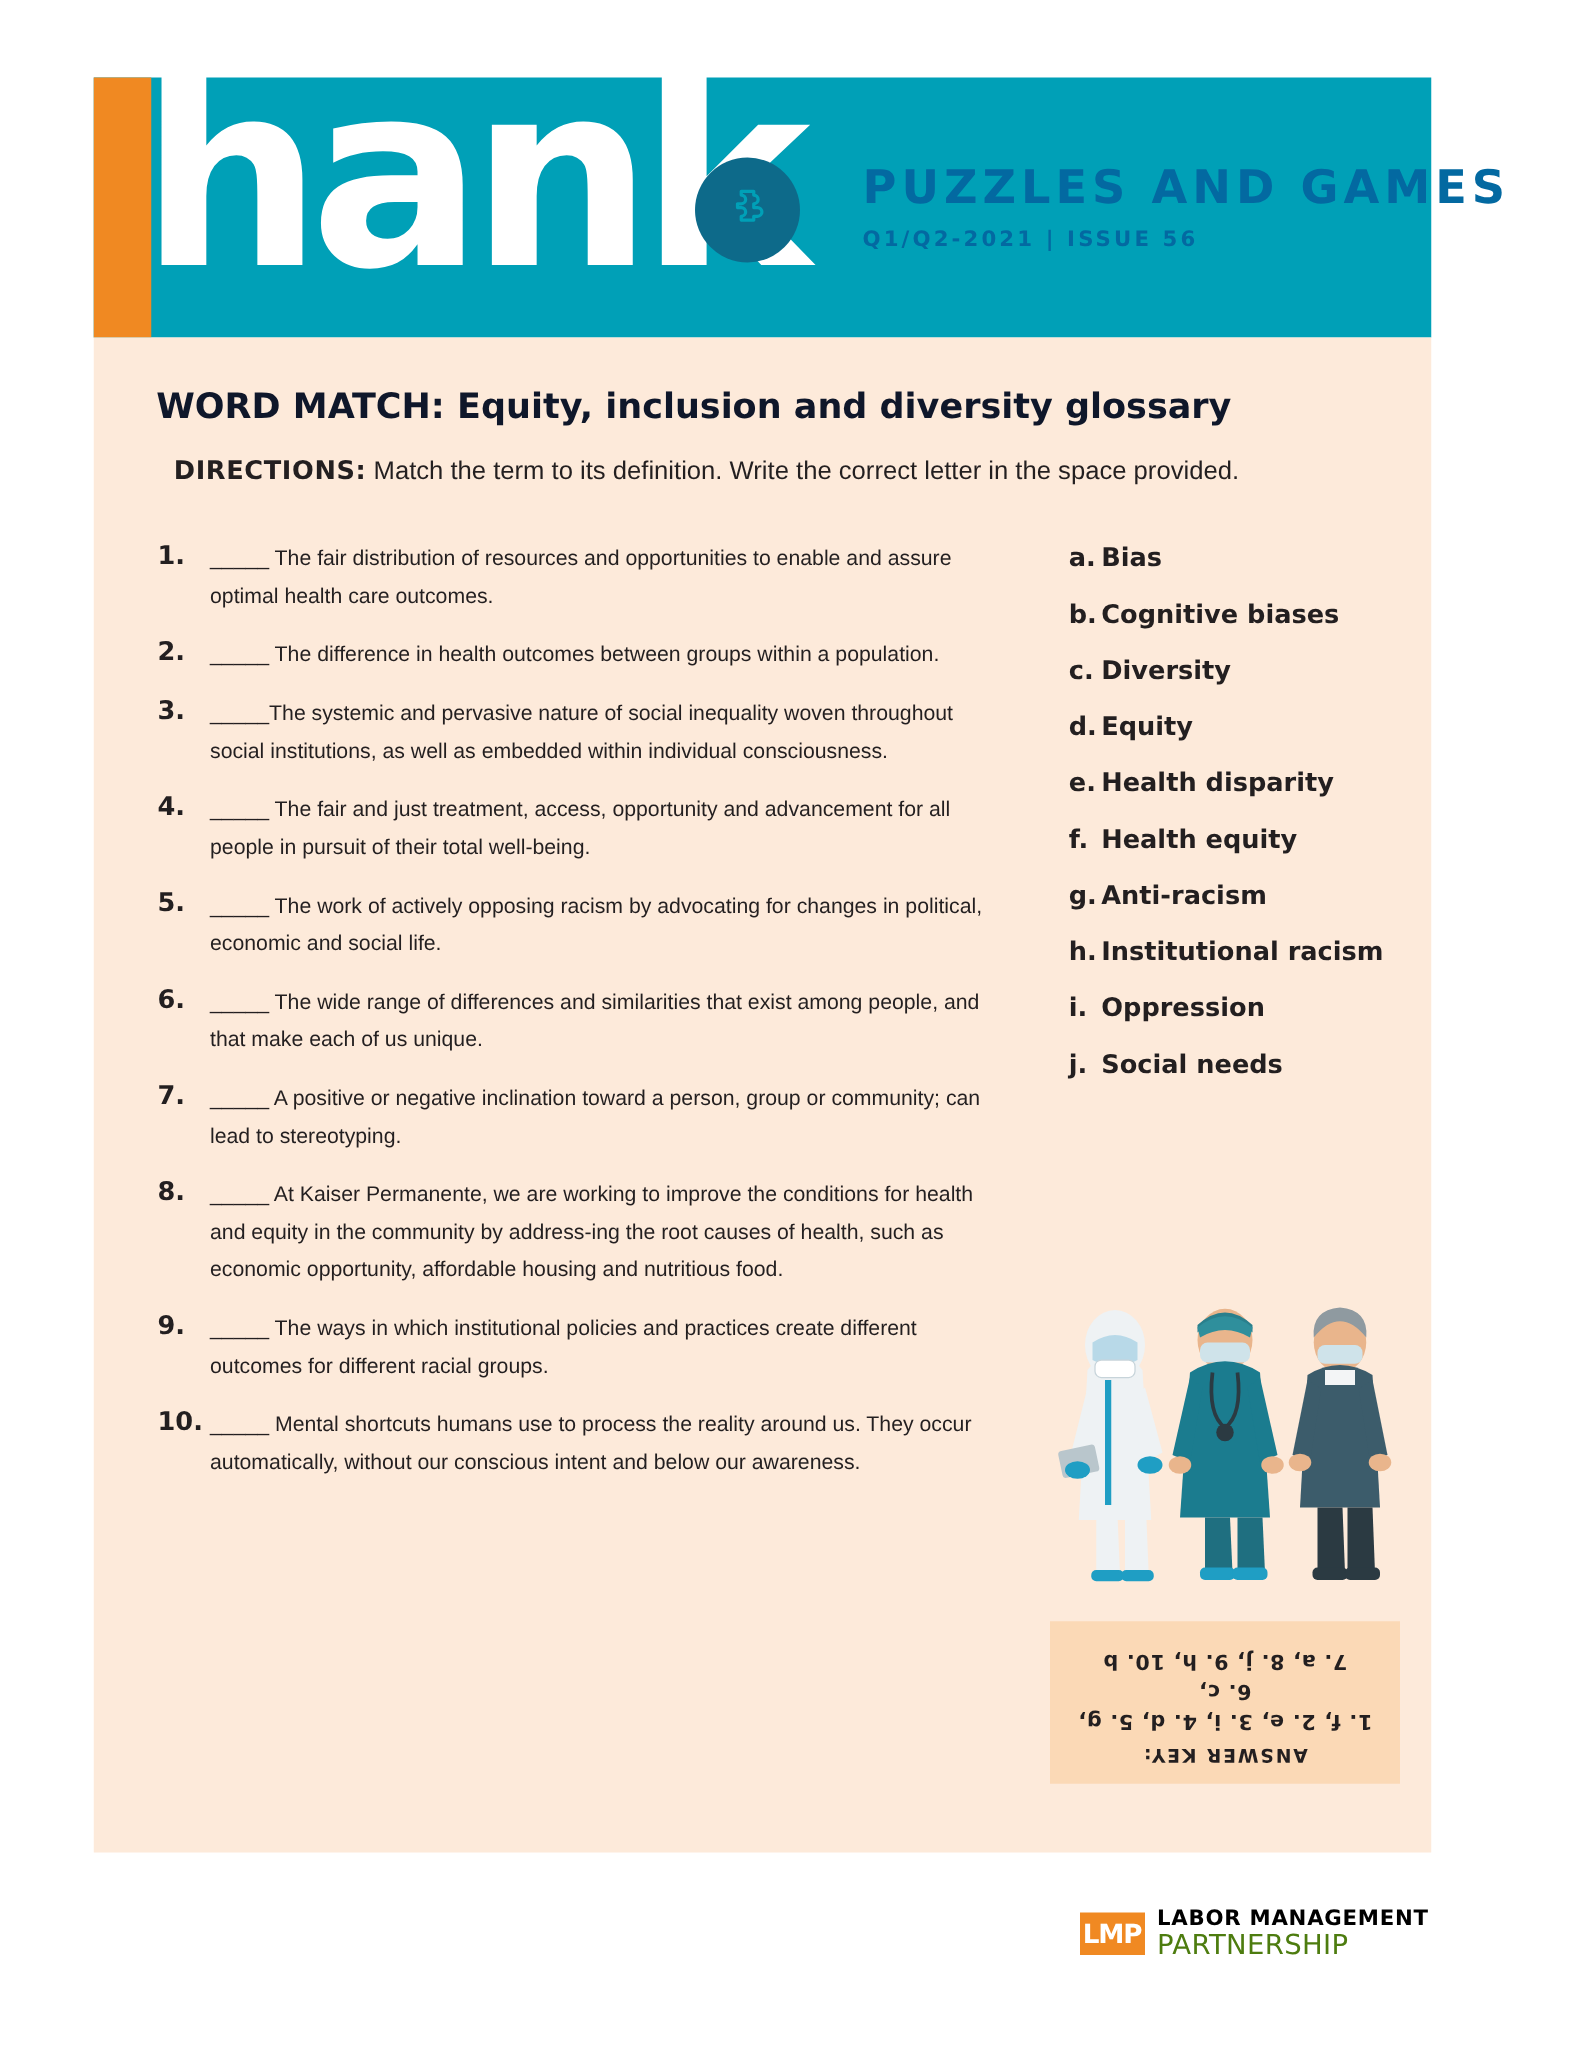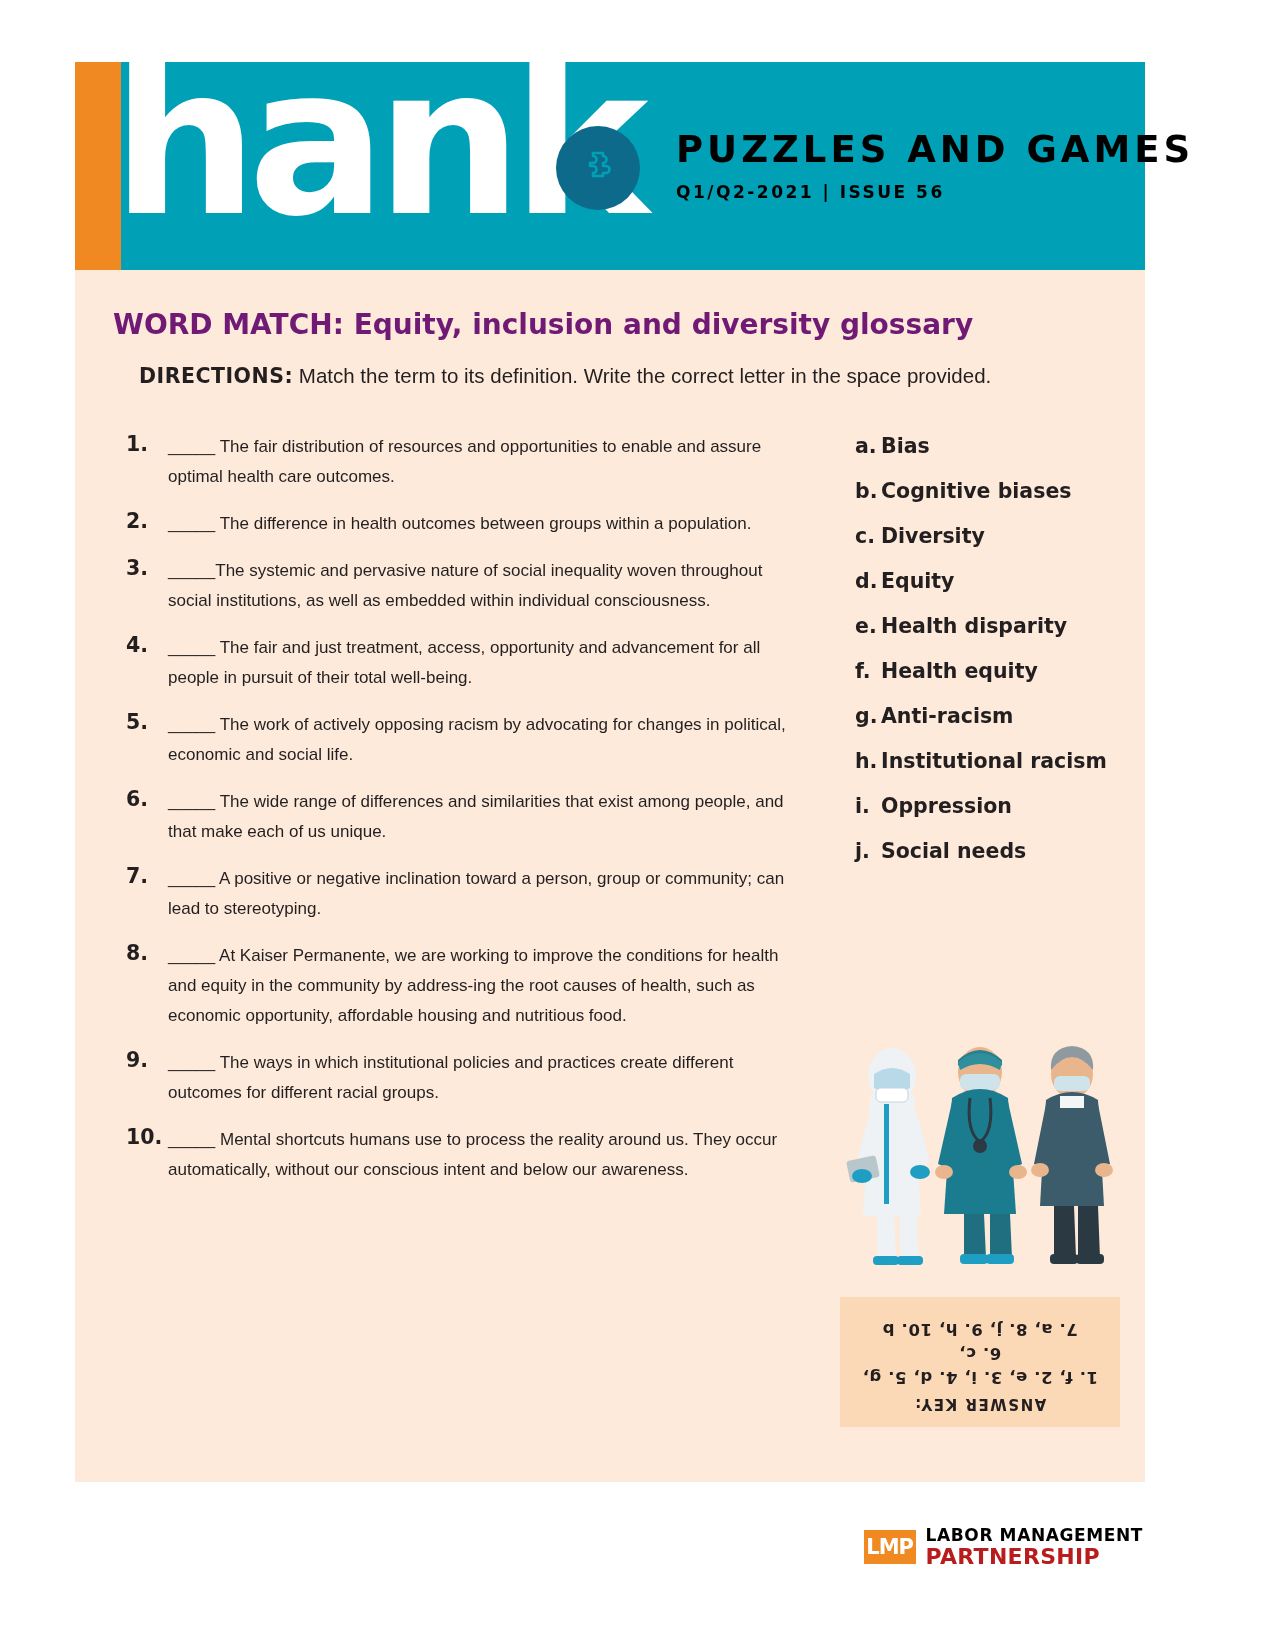--- a/index.html
+++ b/index.html
@@ -54,23 +54,23 @@
     width: 84px;
     height: 84px;
     border-radius: 50%;
     background: #0d6a8a;
     display: flex;
     align-items: center;
     justify-content: center;
   }
   .header-titles {
     position: absolute;
-    left: 676px;
+    left: 690px;
     top: 128px;
-    color: #000000;
+    color: #0369a1;
   }
   .header-title {
     font-family: "DejaVu Sans", sans-serif;
     font-size: 37px;
     font-weight: bold;
     letter-spacing: 4px;
     line-height: 44px;
   }
   .header-sub {
     font-family: "DejaVu Sans", sans-serif;
@@ -85,25 +85,25 @@
     position: absolute;
     left: 75px;
     top: 270px;
     width: 1070px;
     height: 1212px;
     background: #fdeada;
   }
 
   .section-title {
     position: absolute;
-    left: 113px;
+    left: 125px;
     top: 308px;
     font-size: 28px;
     font-weight: bold;
-    color: #701a75;
+    color: #0f172a;
     font-family: "DejaVu Sans", sans-serif;
   }
   .directions {
     position: absolute;
     left: 139px;
     top: 364px;
     width: 930px;
     font-size: 20.5px;
     color: #231f20;
     font-family: "Liberation Sans", sans-serif;
@@ -223,22 +223,22 @@
     font-family: "DejaVu Sans", sans-serif;
     font-size: 17px;
     font-weight: bold;
     color: #000000;
     letter-spacing: 0.6px;
     line-height: 19px;
   }
   .lmp-text-2 {
     font-family: "DejaVu Sans", sans-serif;
     font-size: 22px;
-    font-weight: bold;
-    color: #b91c1c;
+    font-weight: normal;
+    color: #4d7c0f;
     letter-spacing: 0.3px;
     line-height: 23px;
   }
 </style>
 </head>
 <body>
 
 <div class="page">
 
   <div class="header"></div>

